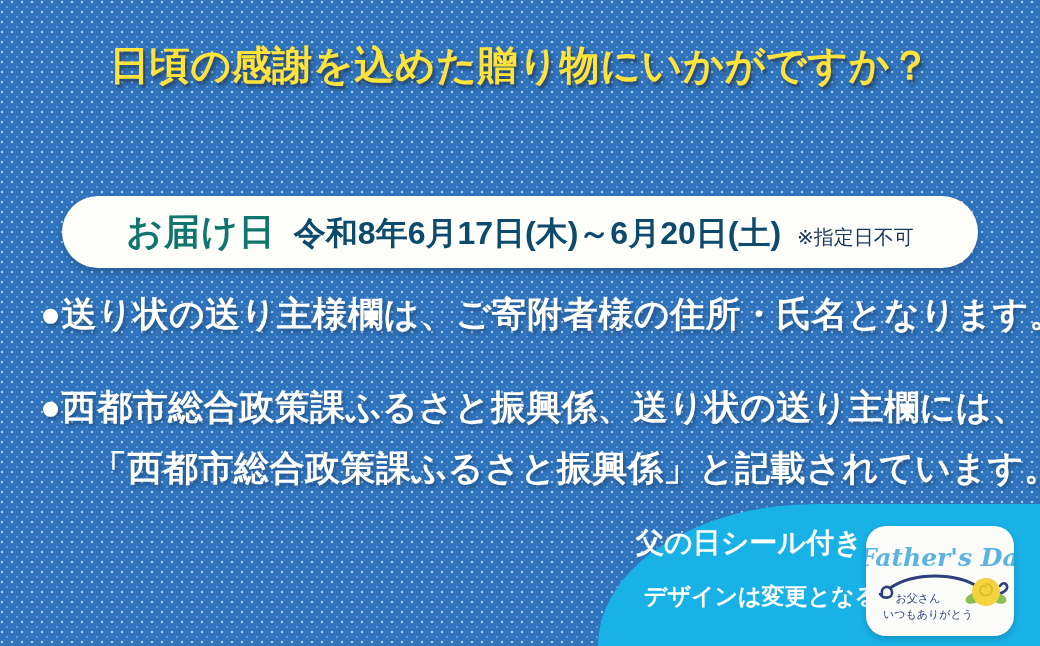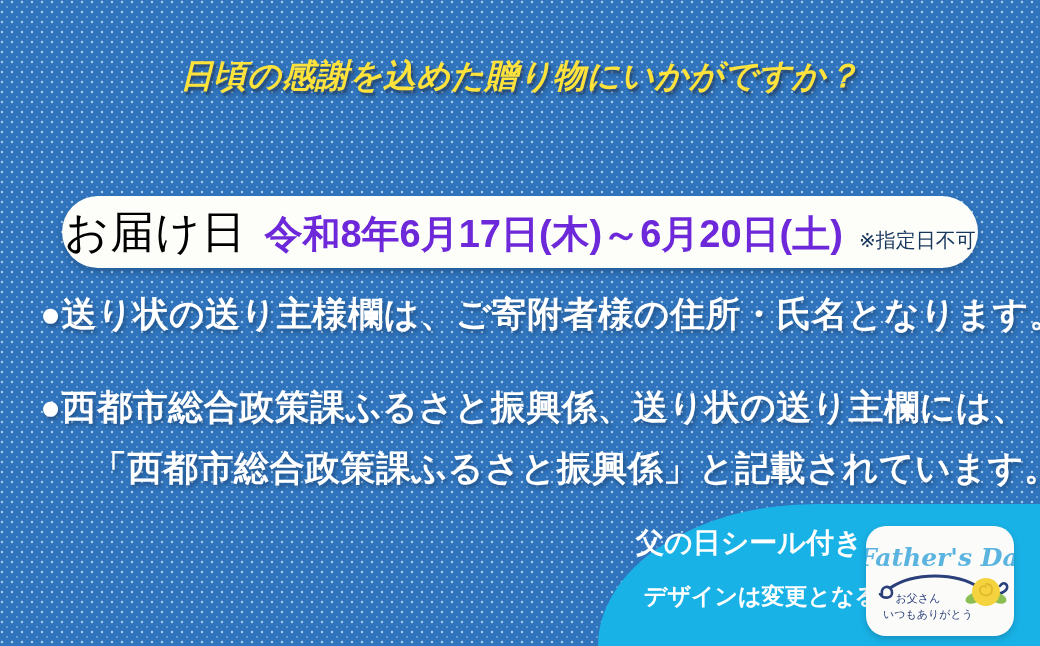--- a/index.html
+++ b/index.html
@@ -37,30 +37,29 @@
     font-weight: bold;
     letter-spacing: 1px;
     color: #ffe23a;
     text-shadow:
       3px 4px 0 rgba(40,64,98,0.55),
       4px 5px 6px rgba(25,45,75,0.45);
     line-height: 1.12;
     white-space: nowrap;
   }
   .subheadline {
-    margin-top: 20px;
-    font-size: 33px;
+    margin-top: 4px;
+    font-size: 40px;
     font-weight: bold;
     letter-spacing: 0.5px;
     color: #ffe23a;
     text-shadow:
       2px 3px 0 rgba(40,64,98,0.55),
       3px 4px 5px rgba(25,45,75,0.45);
     white-space: nowrap;
-    font-style: italic;
   }
 
   
   .date-pill {
     position: absolute;
     left: 62px;
     top: 196px;
     width: 916px;
     height: 72px;
     background: #fdfdfa;
@@ -71,30 +70,30 @@
     justify-content: center;
     box-sizing: border-box;
     padding: 0 22px;
   }
   .date-pill-inner {
     display: flex;
     align-items: baseline;
     white-space: nowrap;
   }
   .date-label {
-    font-size: 44px;
-    font-weight: normal;
-    color: #000000;
+    font-size: 36px;
+    font-weight: bold;
+    color: #0f766e;
     letter-spacing: 1px;
   }
   .date-gap { display: inline-block; width: 18px; }
   .date-value {
-    font-size: 38px;
-    font-weight: bold;
-    color: #6d28d9;
+    font-size: 32px;
+    font-weight: bold;
+    color: #0c4a6e;
     letter-spacing: 0px;
   }
   .date-note {
     font-size: 20px;
     font-weight: normal;
     color: #17365c;
     letter-spacing: 0px;
     margin-left: 16px;
   }
 

